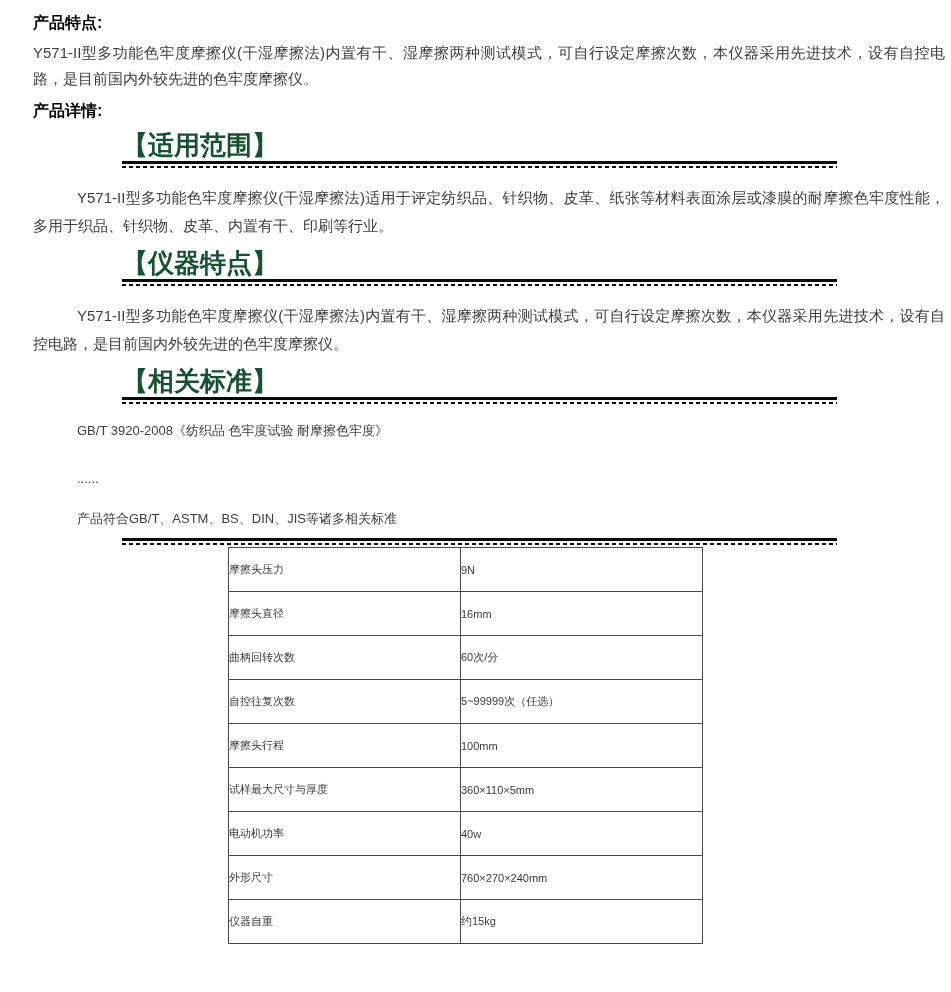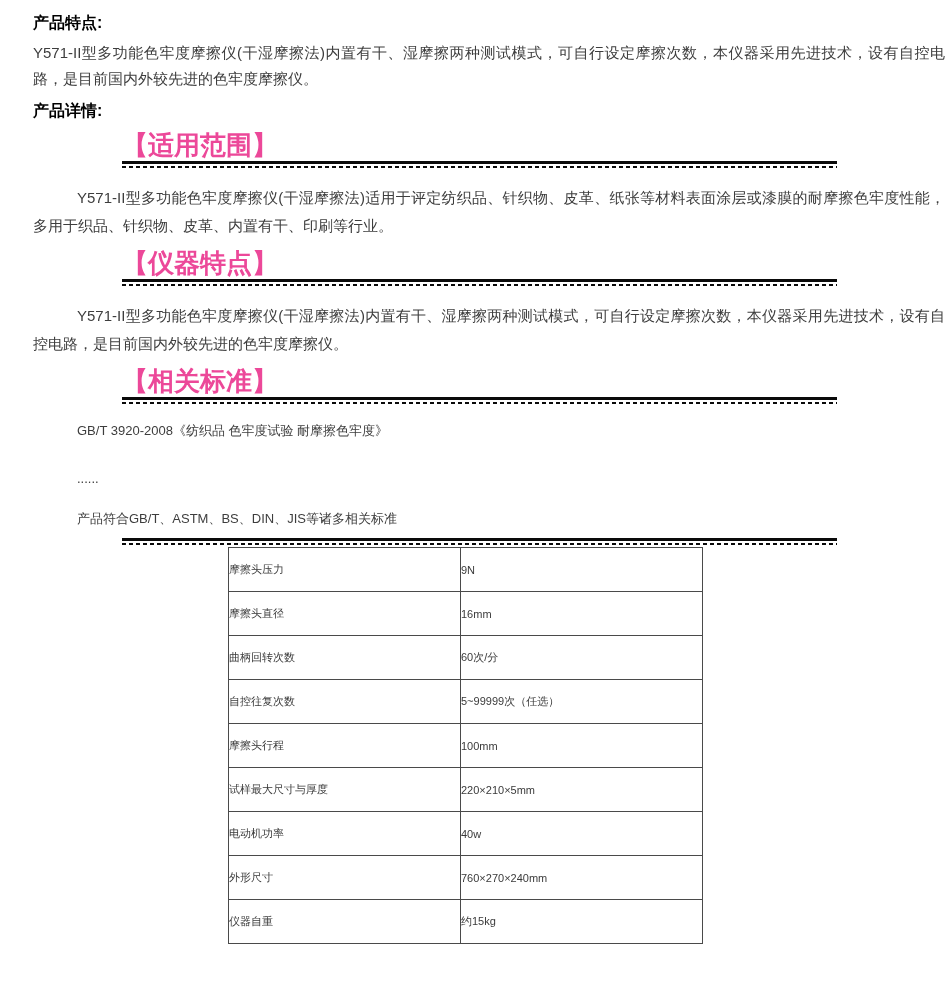--- a/index.html
+++ b/index.html
@@ -34,21 +34,21 @@
   .top-label.second { margin-top: 8px; }
 
   .sec-head {
     margin: 8px 0 0 89px;
     width: 715px;
   }
   .sec-title {
     font-size: 26px;
     line-height: 30px;
     font-weight: 700;
-    color: #ec4899;
+    color: #14532d;
     white-space: nowrap;
   }
   .line-solid {
     height: 3px;
     background: #0a0a0a;
     margin-top: 1px;
   }
   .line-dashed {
     height: 2px;
     margin-top: 2px;
@@ -151,21 +151,21 @@
         <tr>
           <td class="c-label">自控往复次数</td>
           <td class="c-value">5~99999次（任选）</td>
         </tr>
         <tr>
           <td class="c-label">摩擦头行程</td>
           <td class="c-value">100mm</td>
         </tr>
         <tr>
           <td class="c-label">试样最大尺寸与厚度</td>
-          <td class="c-value">220×210×5mm</td>
+          <td class="c-value">360×110×5mm</td>
         </tr>
         <tr>
           <td class="c-label">电动机功率</td>
           <td class="c-value">40w</td>
         </tr>
         <tr>
           <td class="c-label">外形尺寸</td>
           <td class="c-value">760×270×240mm</td>
         </tr>
         <tr>

